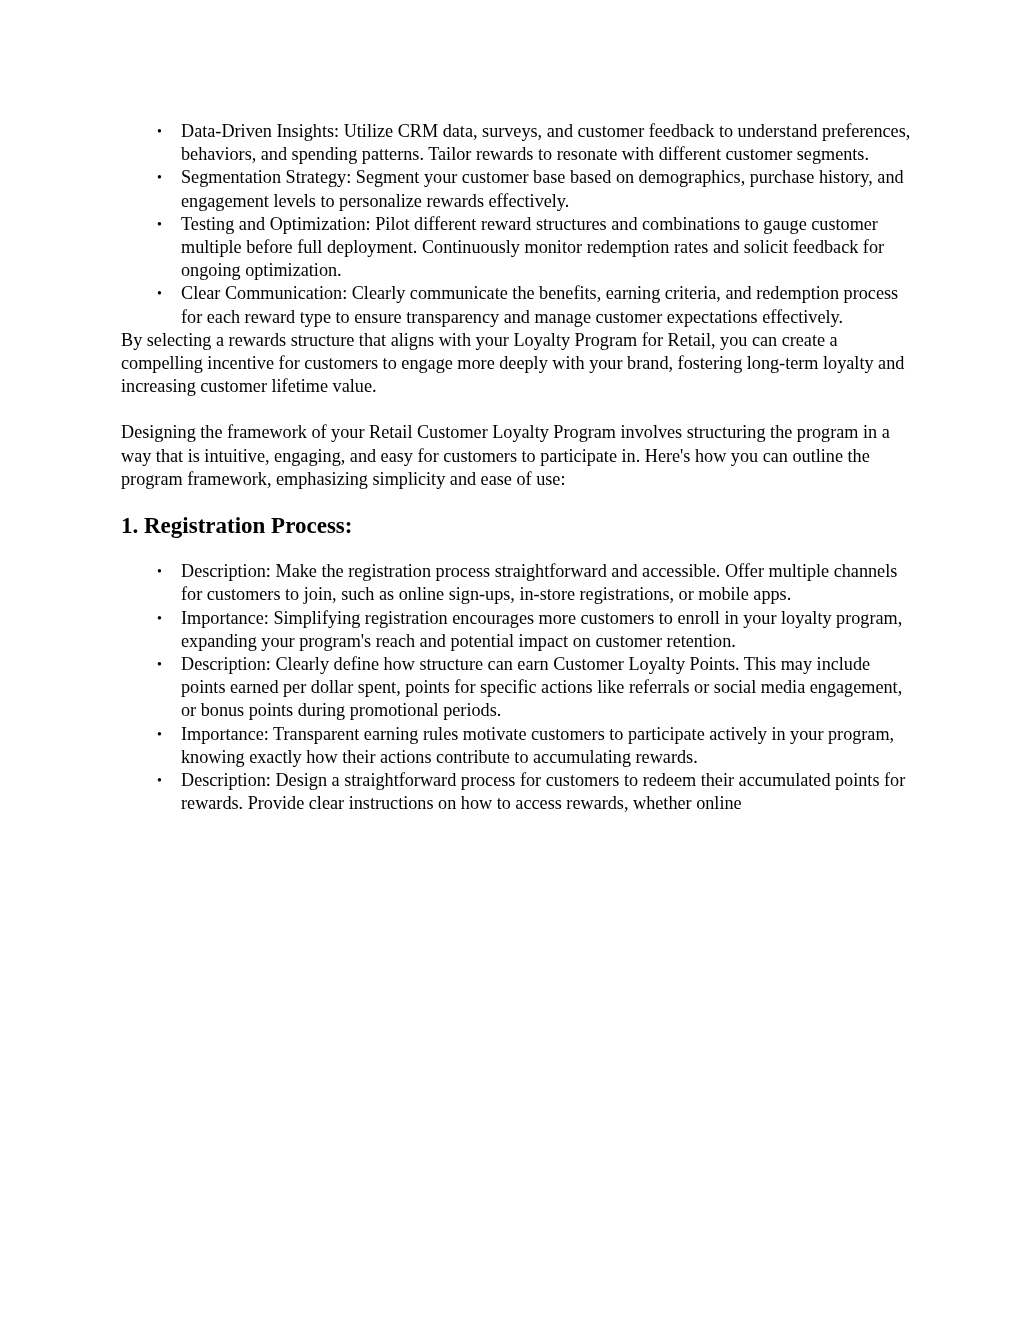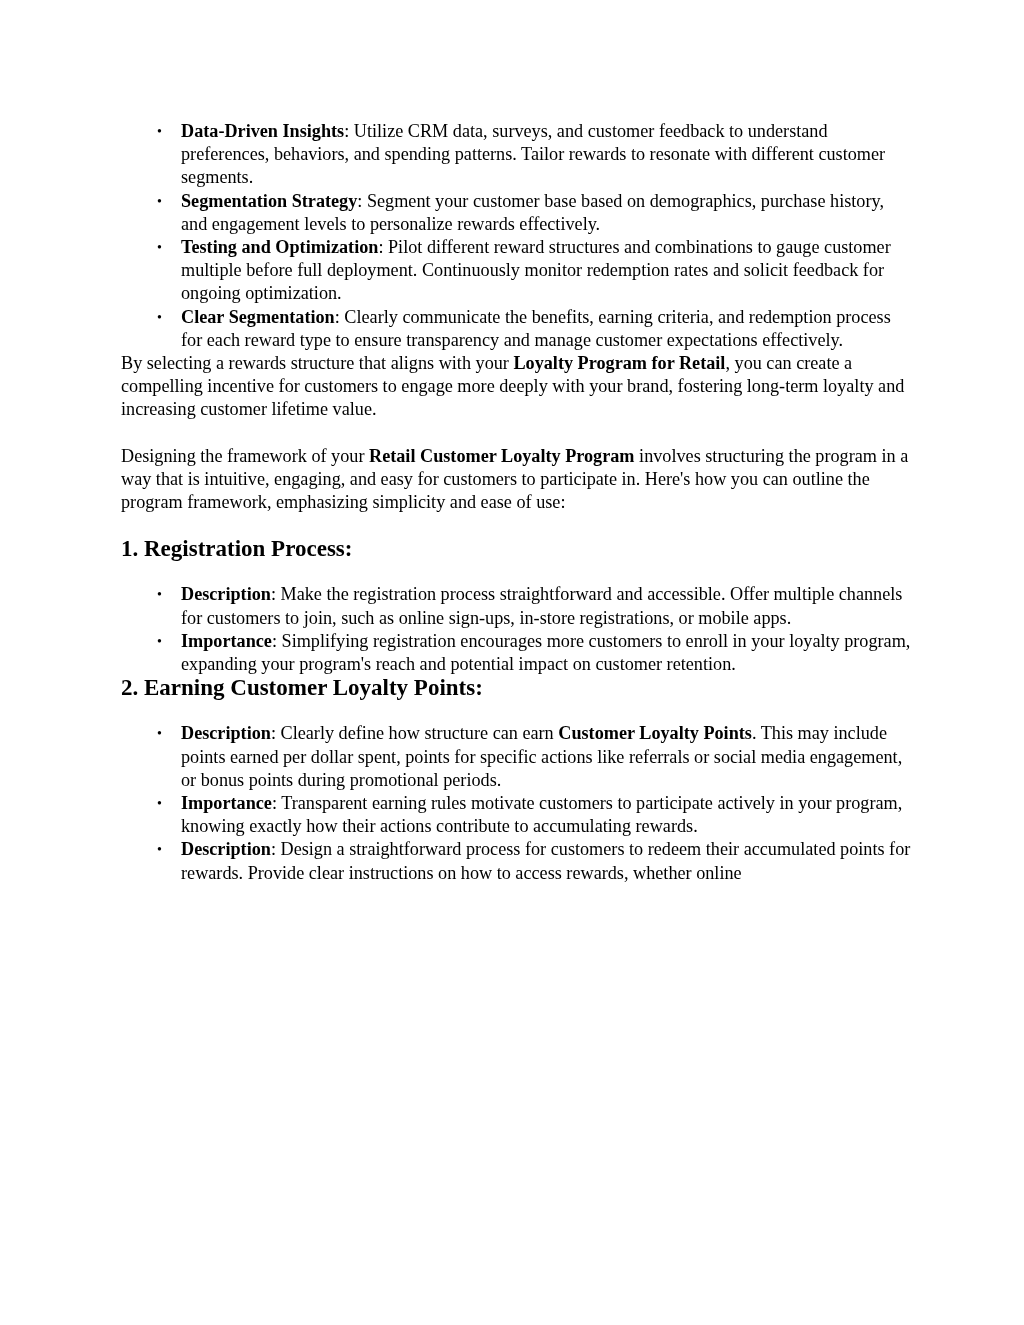--- a/index.html
+++ b/index.html
@@ -41,21 +41,21 @@
   .gap { margin-bottom: 23px; }
   p {
     margin: 0 0 23px 0;
   }
   h3.section {
     font-size: 23px;
     font-weight: bold;
     margin: 0 0 23px 0;
     line-height: 23.2px;
   }
-  b { font-weight: bold; }
+  b { font-weight: normal; }
 </style>
 </head>
 <body>
 
 <div class="page">
 
   <ul class="blist">
     <li class="gap">
       <span class="bullet">•</span>
       <b>Data-Driven Insights</b><span>: Utilize CRM data, surveys, and customer feedback to understand preferences, behaviors, and spending patterns. Tailor rewards to resonate with different customer segments.</span>
@@ -63,21 +63,21 @@
     <li class="gap">
       <span class="bullet">•</span>
       <b>Segmentation Strategy</b><span>: Segment your customer base based on demographics, purchase history, and engagement levels to personalize rewards effectively.</span>
     </li>
     <li class="gap">
       <span class="bullet">•</span>
       <b>Testing and Optimization</b><span>: Pilot different reward structures and combinations to gauge customer multiple before full deployment. Continuously monitor redemption rates and solicit feedback for ongoing optimization.</span>
     </li>
     <li class="gap">
       <span class="bullet">•</span>
-      <b>Clear Segmentation</b><span>: Clearly communicate the benefits, earning criteria, and redemption process for each reward type to ensure transparency and manage customer expectations effectively.</span>
+      <b>Clear Communication</b><span>: Clearly communicate the benefits, earning criteria, and redemption process for each reward type to ensure transparency and manage customer expectations effectively.</span>
     </li>
   </ul>
 
   <p>
     <span>By selecting a rewards structure that aligns with your </span><b>Loyalty Program for Retail</b><span>, you can create a compelling incentive for customers to engage more deeply with your brand, fostering long-term loyalty and increasing customer lifetime value.</span>
   </p>
 
   <p>
     <span>Designing the framework of your </span><b>Retail Customer Loyalty Program</b><span> involves structuring the program in a way that is intuitive, engaging, and easy for customers to participate in. Here's how you can outline the program framework, emphasizing simplicity and ease of use:</span>
   </p>
@@ -87,21 +87,20 @@
     <li>
       <span class="bullet">•</span>
       <b>Description</b><span>: Make the registration process straightforward and accessible. Offer multiple channels for customers to join, such as online sign-ups, in-store registrations, or mobile apps.</span>
     </li>
     <li class="gap">
       <span class="bullet">•</span>
       <b>Importance</b><span>: Simplifying registration encourages more customers to enroll in your loyalty program, expanding your program's reach and potential impact on customer retention.</span>
     </li>
   </ul>
 
-  <h3 class="section">2. Earning Customer Loyalty Points:</h3>
   <ul class="blist">
     <li class="gap">
       <span class="bullet">•</span>
       <b>Description</b><span>: Clearly define how structure can earn </span><b>Customer Loyalty Points</b><span>. This may include points earned per dollar spent, points for specific actions like referrals or social media engagement, or bonus points during promotional periods.</span>
     </li>
     <li class="gap">
       <span class="bullet">•</span>
       <b>Importance</b><span>: Transparent earning rules motivate customers to participate actively in your program, knowing exactly how their actions contribute to accumulating rewards.</span>
     </li>
   </ul>

